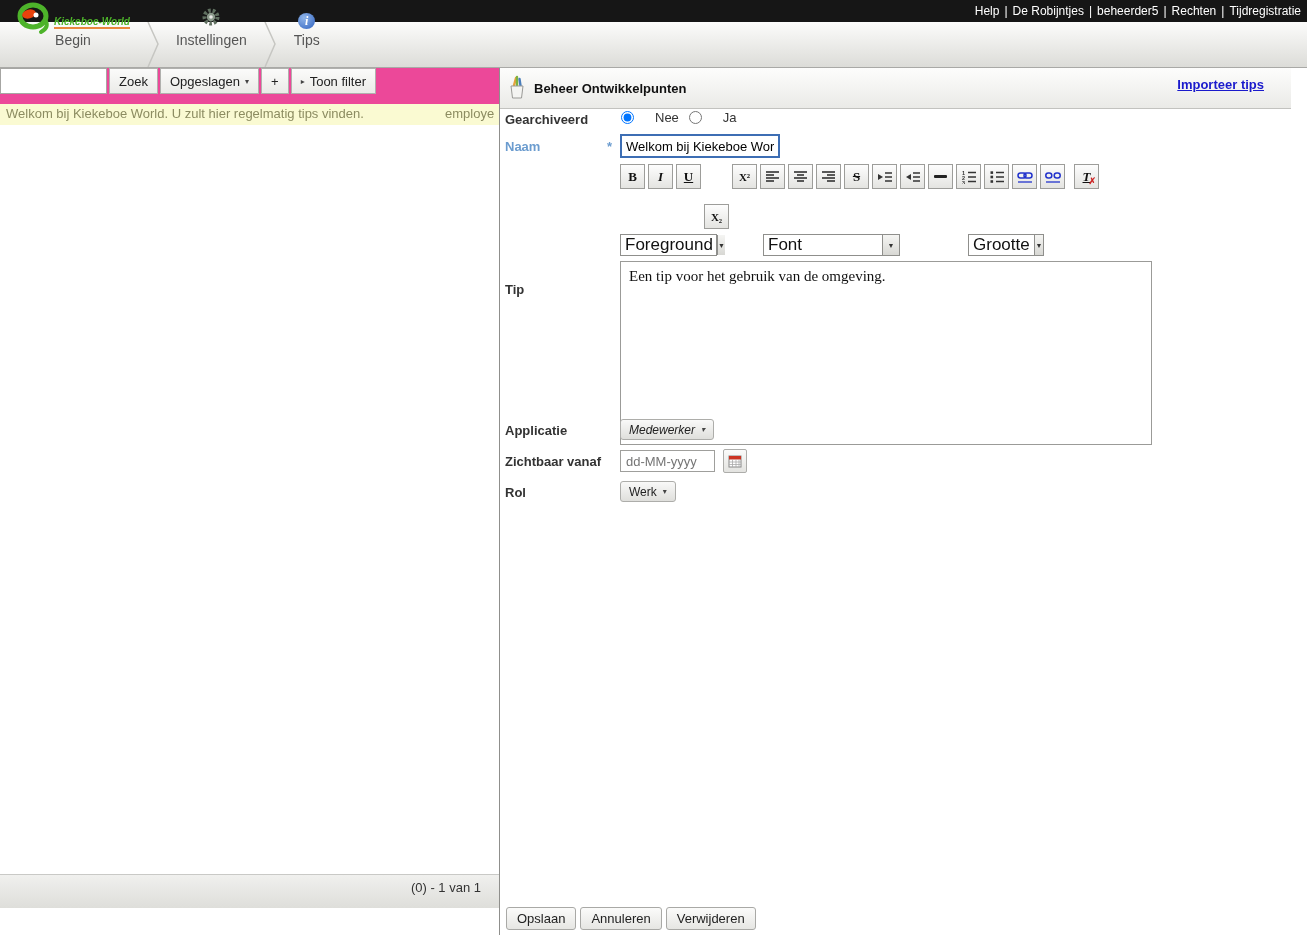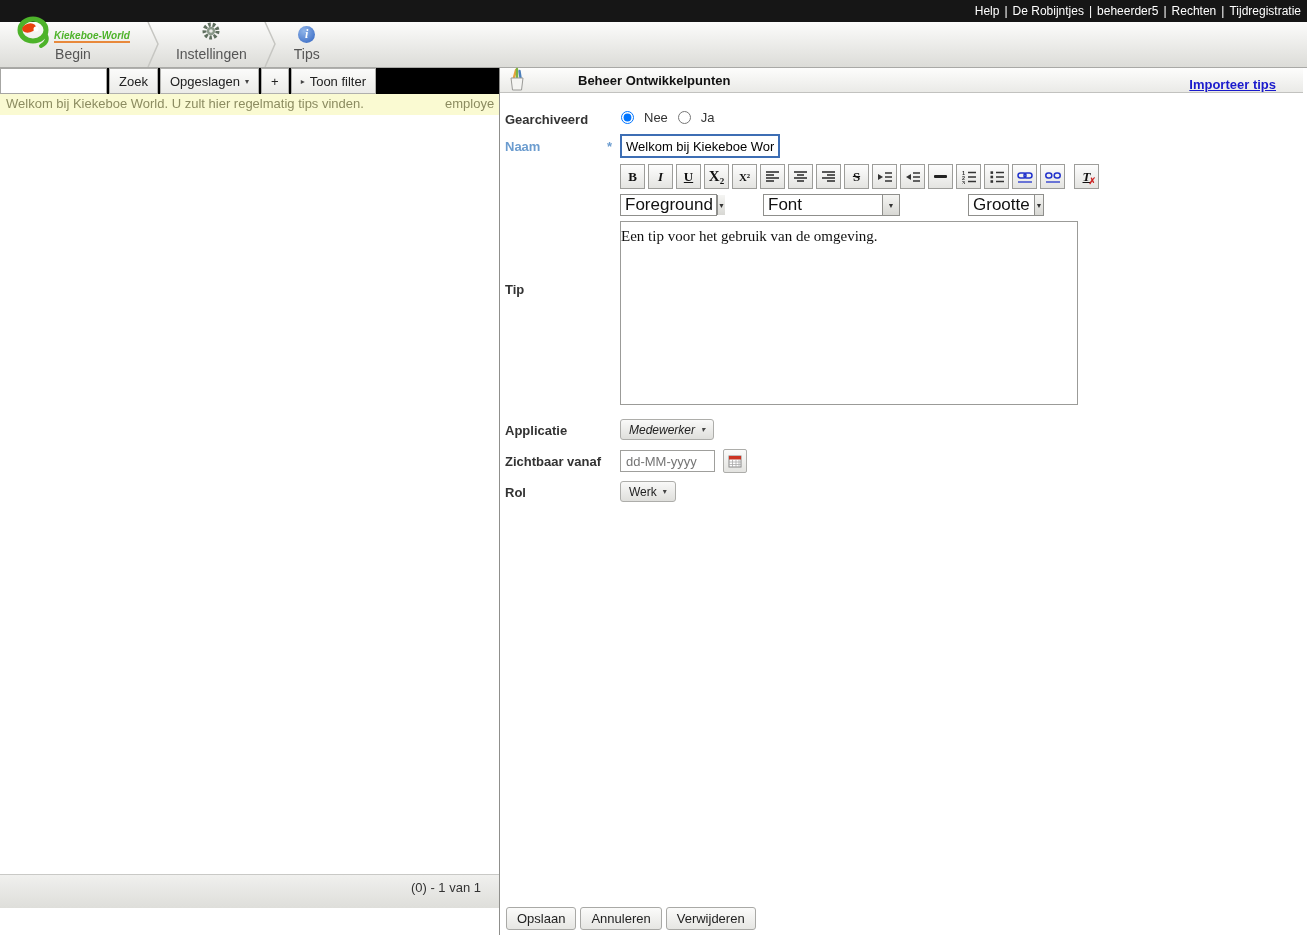--- a/index.html
+++ b/index.html
@@ -11,39 +11,39 @@
   .topbar { position:absolute; top:0; left:0; right:0; height:22px; background:#161616;
             display:flex; justify-content:flex-end; align-items:center; padding-right:6px; }
   .topbar span { color:#fff; font-weight:normal; font-size:12px; white-space:pre; }
   .topbar .tsep { padding:0 5px; }
   .topbar .tlink { cursor:pointer; }
 
   
   .navbar { position:absolute; top:22px; left:0; right:0; height:46px;
             background:linear-gradient(#fcfcfb,#dcdcd8); border-bottom:1px solid #a9a9a6; display:flex; }
   .tab { position:relative; display:flex; flex-direction:column; align-items:center;
-         justify-content:flex-end; padding:3px 16px 4px; min-width:86px; cursor:pointer; }
+         justify-content:flex-end; padding:3px 16px 18px; min-width:86px; cursor:pointer; }
   .tab-label { color:#555; font-size:14px; line-height:18px; }
   .tab-sep svg { display:block; height:45px; }
   .logo-wrap { position:relative; height:26px; display:flex; align-items:center; }
   .logo-text { color:#4db32a; font-size:10px; font-weight:bold; font-style:italic;
                border-bottom:2px solid #e8893c; line-height:11px; margin-left:-4px; margin-top:8px; }
   .info-badge { width:17px; height:17px; border-radius:50%;
                 background:radial-gradient(circle at 35% 30%, #90b5e9, #2f62c0);
                 color:#fff; font-family:"Liberation Serif",serif; font-style:italic; font-weight:bold;
                 font-size:12px; text-align:center; line-height:16px; margin-bottom:2px; }
   .gear-wrap { margin-bottom:1px; }
 
   
   .main { position:absolute; top:68px; left:0; right:0; bottom:0; display:flex; }
   .left-panel { width:500px; border-right:1px solid #8f8f8c; display:flex; flex-direction:column; background:#fff; }
   .right-panel { position:relative; flex:1; background:#fff; }
 
   
-  .filter-row { height:26px; background:#000000; display:flex; align-items:center; flex:none; }
+  .filter-row { height:36px; background:#ec4899; display:flex; align-items:flex-start; flex:none; }
   .search-input { width:107px; height:26px; border:1px solid #a6a6a3; padding:0 4px; font-size:13px;
                   font-family:inherit; background:#fff; }
   .fbtn { height:26px; border:1px solid #b0b0ad; background:linear-gradient(#fbfbfa,#ebebe8);
           font-family:inherit; font-size:13px; color:#222; padding:0 9px; margin-left:2px;
           display:flex; align-items:center; cursor:pointer; white-space:nowrap; }
   .fbtn .arr { font-size:8px; color:#444; margin-left:5px; }
   .fbtn .pre-arr { font-size:8px; color:#444; margin-right:5px; }
 
   .grid-header { height:21px; position:relative; background:#fff; border-bottom:1px solid #e2e2df; flex:none; }
   .grid-header div { position:absolute; top:2px; font-weight:bold; color:#111; cursor:pointer; }
@@ -51,34 +51,34 @@
   .grid-row { height:21px; position:relative; background:#fafad2; color:#8c8c61; overflow:hidden;
               flex:none; cursor:pointer; }
   .grid-row .cell-titel { position:absolute; left:6px; top:2px; white-space:nowrap; }
   .grid-row .cell-tot { position:absolute; left:445px; top:2px; white-space:nowrap; }
   .left-spacer { flex:1; background:#fff; }
   .left-footer { height:34px; flex:none; background:linear-gradient(#f0f0ee,#dededa);
                  border-top:1px solid #c9c9c6; text-align:right; padding-right:18px; line-height:26px; color:#333; }
   .left-bottom-white { height:27px; flex:none; background:#fff; }
 
   
-  .rp-header { position:absolute; top:0; left:0; right:4px; height:25px;
+  .rp-header { position:absolute; top:0; left:0; right:16px; height:41px;
                background:linear-gradient(#fdfdfc,#eaeae7); border-bottom:1px solid #c2c2bf;
-               display:flex; align-items:center;gap:44px; }
+               display:flex; align-items:center; }
   .rp-title { font-weight:bold; color:#111; margin-left:8px; }
   .rp-icon { margin-left:8px; }
   .import-link { position:absolute; right:27px; top:9px; color:#1a1acc; font-weight:bold;
                  text-decoration:underline; cursor:pointer; }
 
   
   .flabel { position:absolute; left:5px; font-weight:bold; color:#333; }
   .flabel-blue { color:#6b9ccf; }
   .req-star { position:absolute; left:107px; color:#6b9ccf; font-weight:bold; }
   .radio-group { position:absolute; left:121px; top:42px; display:flex; align-items:center; gap:10px; }
-  .radio-item { display:flex; align-items:center; gap:10px; }
+  .radio-item { display:flex; align-items:center; gap:21px; }
   .naam-input { position:absolute; left:120px; top:66px; width:160px; height:24px;
                 border:2px solid #3d6eb4; padding:0 4px; font-size:13px; font-family:inherit; }
 
   
   .editor { position:absolute; left:120px; top:96px; width:472px; }
   .tb-row1 { display:flex; gap:3px; }
   .tb-btn { width:25px; height:25px; flex:none; border:1px solid #9d9d9a;
             background:linear-gradient(#fdfdfd,#e4e4e1); display:flex; align-items:center;
             justify-content:center; cursor:pointer; font-family:"Liberation Serif",serif;
             font-weight:bold; font-size:13px; color:#111; position:relative; }
@@ -91,22 +91,22 @@
           font-family:"Liberation Sans",sans-serif; }
   .rf-t { font-style:italic; text-decoration:underline; }
   .tb-row2 { display:flex; margin-top:5px; height:22px; }
   .sel { display:flex; height:22px; border:1px solid #8f8f8c; background:#fff; align-items:stretch; cursor:pointer; }
   .sel-label { padding:0 4px; display:flex; align-items:center; flex:1; font-size:17px; color:#111; }
   .sel-arrow { width:17px; background:linear-gradient(#f5f5f3,#d8d8d4); border-left:1px solid #8f8f8c;
                display:flex; align-items:center; justify-content:center; font-size:7px; color:#333; }
   .sel-fore { width:97px; margin-right:46px; }
   .sel-font { width:137px; margin-right:68px; }
   .sel-size { width:76px; }
-  .editor-body { margin-top:5px; width:458px; height:184px; border:1px solid #9b9b98; background:#fff;
-                 padding:6px 0; font-family:"Liberation Serif", serif; font-size:15px; color:#111;
+  .editor-body { margin-top:5px; width:532px; height:184px; border:1px solid #9b9b98; background:#fff;
+                 padding:6px 8px; font-family:"Liberation Serif", serif; font-size:15px; color:#111;
                  cursor:text; }
 
   
   .drop-btn { position:absolute; height:21px; left:120px; padding:0 8px; border:1px solid #adadaa;
               border-radius:3px; background:linear-gradient(#f9f9f8,#dfdfdc); font-family:inherit;
               font-size:12px; color:#222; display:flex; align-items:center; cursor:pointer; }
   .drop-btn .arr { font-size:8px; color:#444; margin-left:6px; }
   .date-input { position:absolute; left:120px; top:382px; width:95px; height:22px; border:1px solid #9f9f9c;
                 padding:0 5px; font-size:13px; font-family:inherit; color:#333; }
   .cal-btn { position:absolute; left:223px; top:381px; width:24px; height:24px; border:1px solid #adadaa;
@@ -239,21 +239,21 @@
       <div class="req-star" style="top:71px;">*</div>
       <input class="naam-input" type="text" value="Welkom bij Kiekeboe Wor" style="">
 
       <div class="flabel" style="top:214px;">Tip</div>
 
       <div class="editor">
         <div class="tb-row1">
           <div class="tb-btn">B</div>
           <div class="tb-btn glyph-i">I</div>
           <div class="tb-btn glyph-u">U</div>
-          <div class="tb-btn" style="font-size:15px;">X₂</div>
+          <div class="tb-btn" style="font-size:11px;margin-top:40px;">X₂</div>
           <div class="tb-btn" style="font-size:11px;">X²</div>
           <div class="tb-btn">
             <svg width="15" height="13" viewBox="0 0 15 13">
               <g stroke="#333" stroke-width="1.6">
                   <line x1="1" y1="2" x2="14" y2="2"></line>
                   <line x1="1" y1="5" x2="9" y2="5"></line>
                   <line x1="1" y1="8" x2="14" y2="8"></line>
                   <line x1="1" y1="11" x2="9" y2="11"></line>
                 </g>
             </svg>

